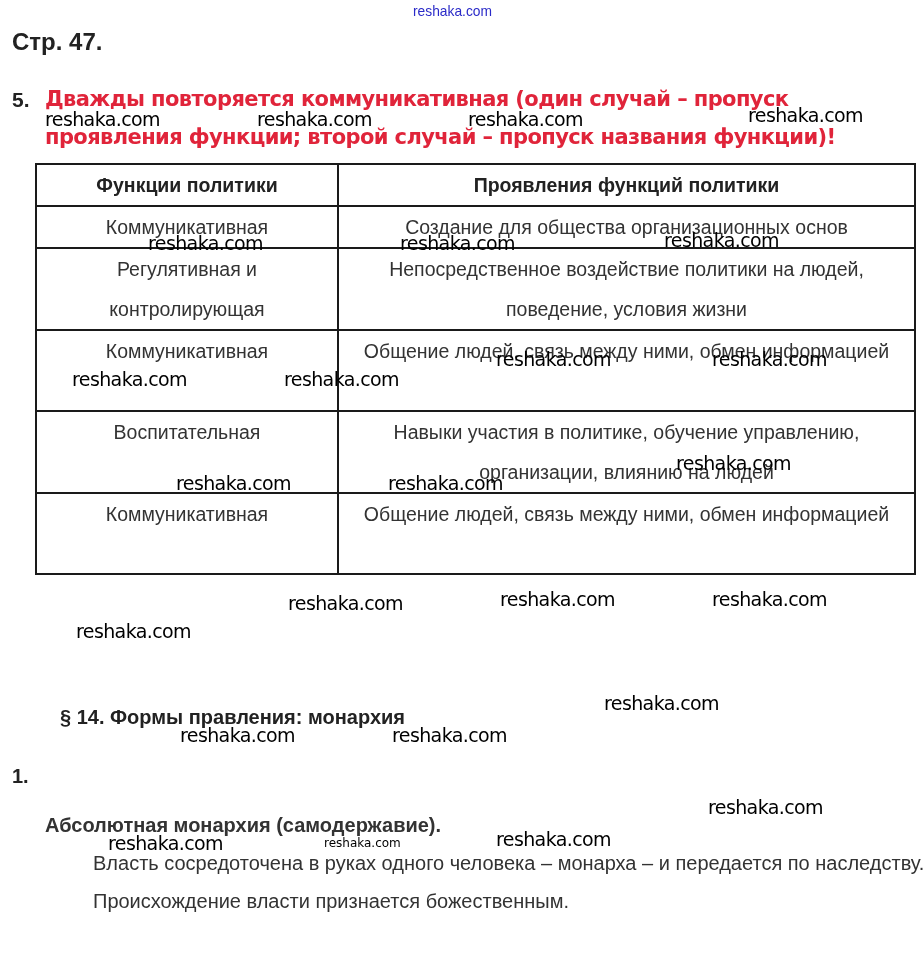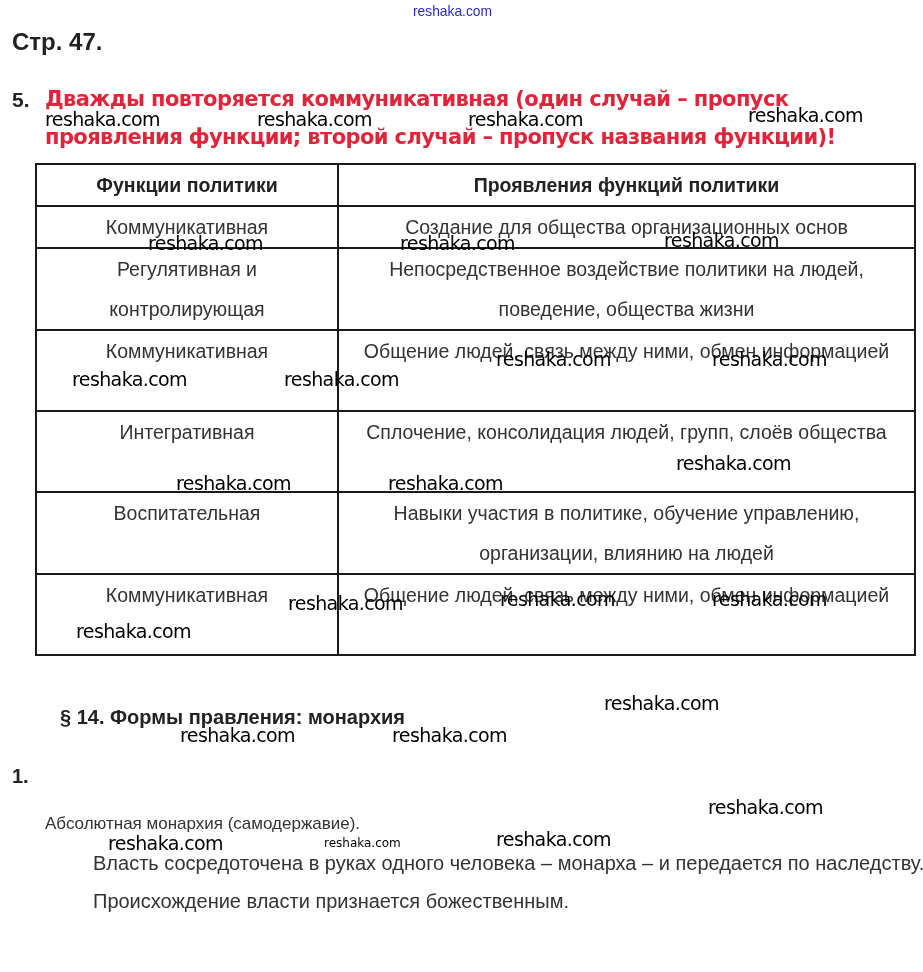--- a/index.html
+++ b/index.html
@@ -20,21 +20,21 @@
   table.t { position: absolute; left: 35px; top: 163px; width: 881px; border-collapse: collapse; }
   table.t td, table.t th { border: 2px solid #1a1a1a; text-align: center; vertical-align: top;
         font-size: 19.5px; color: #333; line-height: 40px; padding: 0 4px; font-weight: normal; }
   table.t th { font-weight: bold; color: #222; height: 40px; }
   table.t td.c1 { width: 292px; }
   .r1 td { height: 39px; }
   .r2 td, .r3 td, .r4 td, .r5 td, .r6 td { height: 79px; border-radius: 18px; }
 
   .sec-title { left: 12px; top: 706px; font-size: 20px; font-weight: bold; color: #222; margin-left: 48px; }
   .q-num { left: 12px; top: 765px; font-size: 20px; font-weight: bold; color: #222; }
-  .answer1 { left: 45px; top: 814px; font-size: 17px; color: #333; }
+  .answer1 { left: 45px; top: 814px; font-size: 20px; color: #333; font-weight: bold; }
   .answer2 { left: 45px; top: 844px; font-size: 20px; color: #333; line-height: 38px; white-space: normal; width: 860px; margin-left: 48px; }
 </style>
 </head>
 <body>
 
 <div class="abs top-wm">reshaka.com</div>
 
 <div class="abs page-label">Стр. 47.</div>
 
 <div class="abs task-num">5.</div>
@@ -46,29 +46,25 @@
       <tr>
     <th class="c1">Функции политики</th>
     <th>Проявления функций политики</th>
   </tr>
   <tr class="r1">
     <td class="c1">Коммуникативная</td>
     <td>Создание для общества организационных основ</td>
   </tr>
   <tr class="r2">
     <td class="c1">Регулятивная и контролирующая</td>
-    <td>Непосредственное воздействие политики на людей, поведение, общества жизни</td>
+    <td>Непосредственное воздействие политики на людей, поведение, условия жизни</td>
   </tr>
   <tr class="r3">
     <td class="c1">Коммуникативная</td>
     <td>Общение людей, связь между ними, обмен информацией</td>
-  </tr>
-  <tr class="r4">
-    <td class="c1">Интегративная</td>
-    <td>Сплочение, консолидация людей, групп, слоёв общества</td>
   </tr>
   <tr class="r5">
     <td class="c1">Воспитательная</td>
     <td>Навыки участия в политике, обучение управлению, организации, влиянию на людей</td>
   </tr>
   <tr class="r6">
     <td class="c1">Коммуникативная</td>
     <td>Общение людей, связь между ними, обмен информацией</td>
   </tr>
 </tbody>

